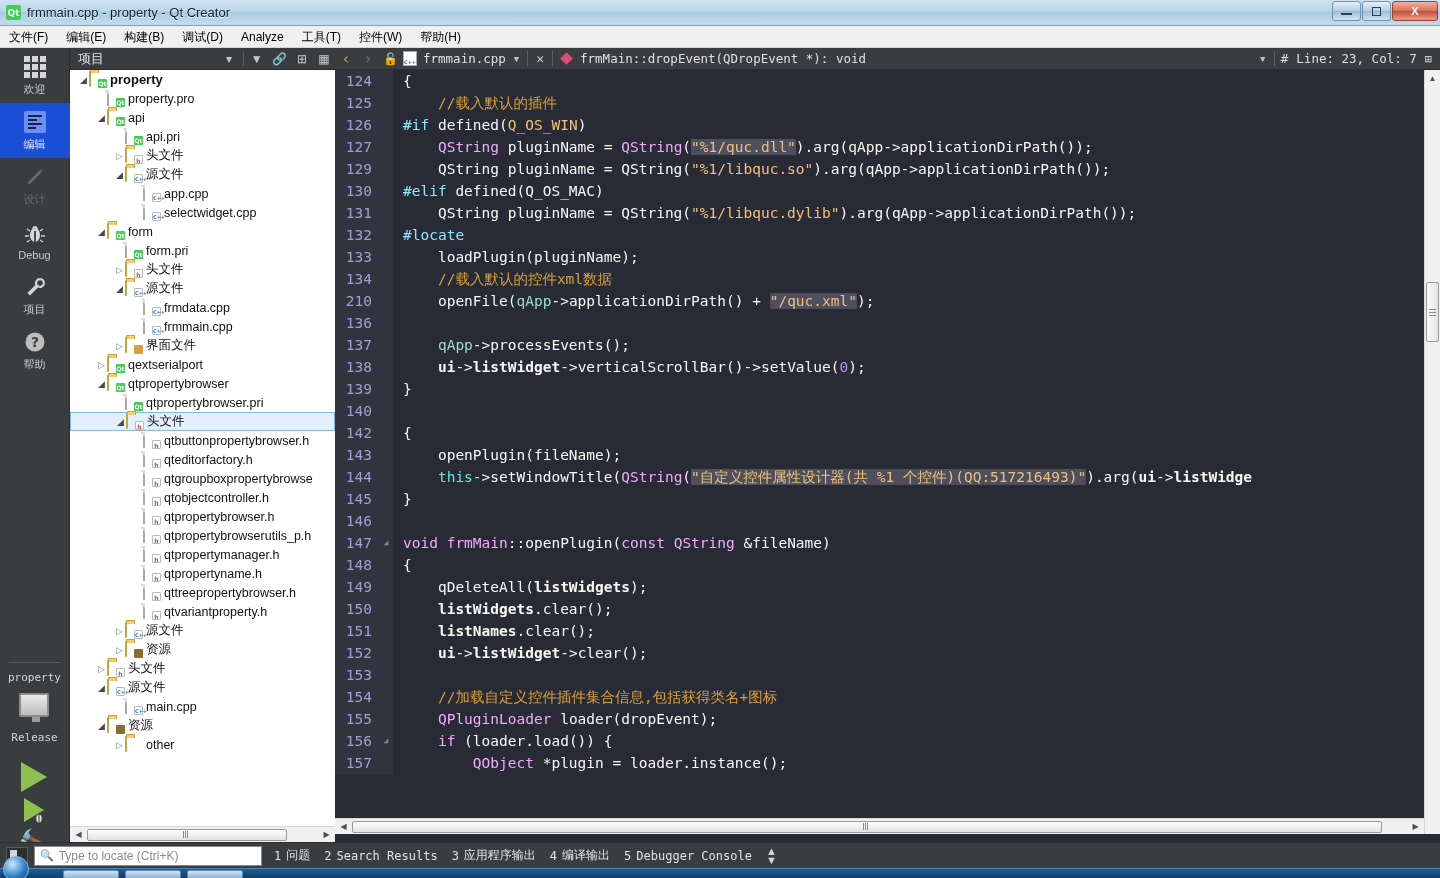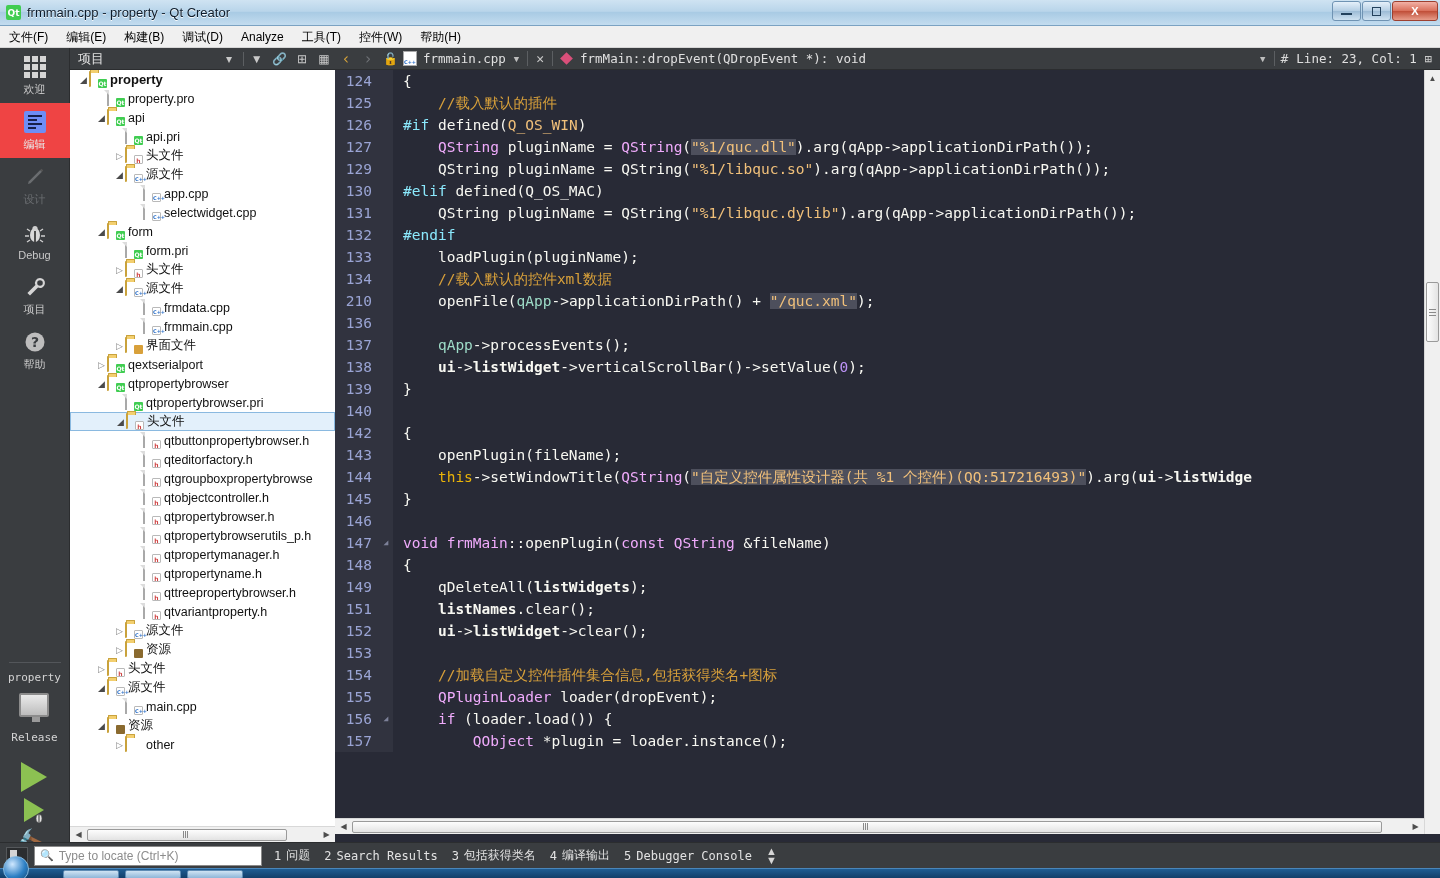--- a/index.html
+++ b/index.html
@@ -62,21 +62,21 @@
     position: absolute; left: 0; top: 48px; width: 70px; height: 808px;
     background: #3a3d40; border-right: 1px solid #2b2d2f;
     display: flex; flex-direction: column; align-items: center;
   }
   .mode {
     width: 70px; height: 55px; display: flex; flex-direction: column;
     align-items: center; justify-content: center; gap: 2px;
     color: #c8c8c8; font-size: 11px;
     font-family: "Liberation Sans", sans-serif;
   }
-  .mode.active { background: #ef4444; color: #e8e8e8; }
+  .mode.active { background: #1d4ed8; color: #e8e8e8; }
   .mode.disabled { color: #6a6d70; }
   .mode .mi-ico { width: 26px; height: 26px; display: flex; align-items: center; justify-content: center; }
   .grid-ico { display: grid; grid-template-columns: repeat(3, 6px); grid-template-rows: repeat(3, 6px); gap: 2px; }
   .grid-ico i { background: #d5d5d5; display: block; }
   .edit-ico {
     width: 22px; height: 22px; background: #6e8ef5; border-radius: 2px;
     display: flex; flex-direction: column; justify-content: center; gap: 2px; padding: 3px 4px;
   }
   .edit-ico i { height: 2px; background: #16204a; display: block; }
   .edit-ico i:nth-child(2) { width: 70%; }
@@ -186,21 +186,21 @@
   }
   .cline { height: 22px; display: flex; white-space: pre; }
   .lnum {
     width: 44px; min-width: 44px; text-align: right; padding-right: 7px;
     color: #9aa4d4; background: #31333f; user-select: none;
   }
   .fold-col { width: 14px; min-width: 14px; background: #31333f; color: #7d8199; font-size: 8px; text-align: center; }
   .fold-col.mark::before { content: "\25E2"; }
   .ctext { padding-left: 10px; color: #f8f8f2; }
   .kw   { color: #f0abfc; }
-  .type { color: #eab308; }
+  .type { color: #5eead4; }
   .pre  { color: #8be9fd; }
   .cmt  { color: #d8a03a; }
   .str  { color: #f1c07a; }
   .strh { color: #f1c07a; background: #4d4f5c; }
   .fn   { color: #f8f8f2; }
   .num  { color: #bd93f8; }
   .var  { color: #9edcc8; }
   .bld  { font-weight: bold; }
 
   
@@ -652,49 +652,50 @@
       <span class="fname">frmmain.cpp</span>
       <span class="caret">▼</span>
       <span class="vsep"></span>
       <span class="xbtn">✕</span>
       <span class="vsep"></span>
       <span class="diamond"></span>
       <span class="symb">frmMain::dropEvent(QDropEvent *): void</span>
       <span class="caret">▼</span>
       <span class="vsep"></span>
       <span class="hashico">#</span>
-      <span class="lineinfo">Line: 23, Col: 1</span>
+      <span class="lineinfo">Line: 23, Col: 7</span>
       <span class="splitico">⊞</span>
     </div>
 
     <div class="code" id="code">
         <div class="cline"><span class="lnum">124</span><span class="fold-col"></span><span class="ctext"><span class="fn">{</span></span></div>
         <div class="cline"><span class="lnum">125</span><span class="fold-col"></span><span class="ctext"><span class="cmt">    //载入默认的插件</span></span></div>
         <div class="cline"><span class="lnum">126</span><span class="fold-col"></span><span class="ctext"><span class="pre">#if</span><span class="fn"> defined(</span><span class="str">Q_OS_WIN</span><span class="fn">)</span></span></div>
         <div class="cline"><span class="lnum">127</span><span class="fold-col"></span><span class="ctext"><span class="fn">    </span><span class="kw">QString</span><span class="fn"> pluginName = </span><span class="kw">QString</span><span class="fn">(</span><span class="strh">"%1/quc.dll"</span><span class="fn">).arg(qApp-&gt;applicationDirPath());</span></span></div>
         <div class="cline"><span class="lnum">129</span><span class="fold-col"></span><span class="ctext"><span class="fn">    QString pluginName = QString(</span><span class="str">"%1/libquc.so"</span><span class="fn">).arg(qApp-&gt;applicationDirPath());</span></span></div>
         <div class="cline"><span class="lnum">130</span><span class="fold-col"></span><span class="ctext"><span class="pre">#elif</span><span class="fn"> defined(Q_OS_MAC)</span></span></div>
         <div class="cline"><span class="lnum">131</span><span class="fold-col"></span><span class="ctext"><span class="fn">    QString pluginName = QString(</span><span class="str">"%1/libquc.dylib"</span><span class="fn">).arg(qApp-&gt;applicationDirPath());</span></span></div>
-        <div class="cline"><span class="lnum">132</span><span class="fold-col"></span><span class="ctext"><span class="pre">#endif</span></span></div>
+        <div class="cline"><span class="lnum">132</span><span class="fold-col"></span><span class="ctext"><span class="pre">#locate</span></span></div>
         <div class="cline"><span class="lnum">133</span><span class="fold-col"></span><span class="ctext"><span class="fn">    loadPlugin(pluginName);</span></span></div>
         <div class="cline"><span class="lnum">134</span><span class="fold-col"></span><span class="ctext"><span class="cmt">    //载入默认的控件xml数据</span></span></div>
         <div class="cline"><span class="lnum">210</span><span class="fold-col"></span><span class="ctext"><span class="fn">    openFile(</span><span class="var">qApp</span><span class="fn">-&gt;applicationDirPath() + </span><span class="strh">"/quc.xml"</span><span class="fn">);</span></span></div>
         <div class="cline"><span class="lnum">136</span><span class="fold-col"></span><span class="ctext"></span></div>
         <div class="cline"><span class="lnum">137</span><span class="fold-col"></span><span class="ctext"><span class="fn">    </span><span class="var">qApp</span><span class="fn">-&gt;processEvents();</span></span></div>
         <div class="cline"><span class="lnum">138</span><span class="fold-col"></span><span class="ctext"><span class="fn">    </span><span class="bld">ui</span><span class="fn">-&gt;</span><span class="bld">listWidget</span><span class="fn">-&gt;verticalScrollBar()-&gt;setValue(</span><span class="num">0</span><span class="fn">);</span></span></div>
         <div class="cline"><span class="lnum">139</span><span class="fold-col"></span><span class="ctext"><span class="fn">}</span></span></div>
         <div class="cline"><span class="lnum">140</span><span class="fold-col"></span><span class="ctext"></span></div>
         <div class="cline"><span class="lnum">142</span><span class="fold-col"></span><span class="ctext"><span class="fn">{</span></span></div>
         <div class="cline"><span class="lnum">143</span><span class="fold-col"></span><span class="ctext"><span class="fn">    openPlugin(fileName);</span></span></div>
         <div class="cline"><span class="lnum">144</span><span class="fold-col"></span><span class="ctext"><span class="fn">    </span><span class="type">this</span><span class="fn">-&gt;setWindowTitle(</span><span class="kw">QString</span><span class="fn">(</span><span class="strh">"自定义控件属性设计器(共 %1 个控件)(QQ:517216493)"</span><span class="fn">).arg(</span><span class="bld">ui</span><span class="fn">-&gt;</span><span class="bld">listWidge</span></span></div>
         <div class="cline"><span class="lnum">145</span><span class="fold-col"></span><span class="ctext"><span class="fn">}</span></span></div>
         <div class="cline"><span class="lnum">146</span><span class="fold-col"></span><span class="ctext"></span></div>
         <div class="cline"><span class="lnum">147</span><span class="fold-col mark"></span><span class="ctext"><span class="kw">void</span><span class="fn"> </span><span class="kw">frmMain</span><span class="fn">::openPlugin(</span><span class="kw">const</span><span class="fn"> </span><span class="kw">QString</span><span class="fn"> &amp;fileName)</span></span></div>
         <div class="cline"><span class="lnum">148</span><span class="fold-col"></span><span class="ctext"><span class="fn">{</span></span></div>
         <div class="cline"><span class="lnum">149</span><span class="fold-col"></span><span class="ctext"><span class="fn">    qDeleteAll(</span><span class="bld">listWidgets</span><span class="fn">);</span></span></div>
+        <div class="cline"><span class="lnum">150</span><span class="fold-col"></span><span class="ctext"><span class="fn">    </span><span class="bld">listWidgets</span><span class="fn">.clear();</span></span></div>
         <div class="cline"><span class="lnum">151</span><span class="fold-col"></span><span class="ctext"><span class="fn">    </span><span class="bld">listNames</span><span class="fn">.clear();</span></span></div>
         <div class="cline"><span class="lnum">152</span><span class="fold-col"></span><span class="ctext"><span class="fn">    </span><span class="bld">ui</span><span class="fn">-&gt;</span><span class="bld">listWidget</span><span class="fn">-&gt;clear();</span></span></div>
         <div class="cline"><span class="lnum">153</span><span class="fold-col"></span><span class="ctext"></span></div>
         <div class="cline"><span class="lnum">154</span><span class="fold-col"></span><span class="ctext"><span class="cmt">    //加载自定义控件插件集合信息,包括获得类名+图标</span></span></div>
         <div class="cline"><span class="lnum">155</span><span class="fold-col"></span><span class="ctext"><span class="fn">    </span><span class="kw">QPluginLoader</span><span class="fn"> loader(dropEvent);</span></span></div>
         <div class="cline"><span class="lnum">156</span><span class="fold-col mark"></span><span class="ctext"><span class="fn">    </span><span class="kw">if</span><span class="fn"> (loader.load()) {</span></span></div>
         <div class="cline"><span class="lnum">157</span><span class="fold-col"></span><span class="ctext"><span class="fn">        </span><span class="kw">QObject</span><span class="fn"> *plugin = loader.instance();</span></span></div>
       </div>
 
     <div class="vscroll">
@@ -735,21 +736,21 @@
         <div class="outbtn">
           <span class="n">1</span>
           <span class="l">问题</span>
         </div>
         <div class="outbtn">
           <span class="n">2</span>
           <span class="l">Search Results</span>
         </div>
         <div class="outbtn">
           <span class="n">3</span>
-          <span class="l">包括获得类名</span>
+          <span class="l">应用程序输出</span>
         </div>
         <div class="outbtn">
           <span class="n">4</span>
           <span class="l">编译输出</span>
         </div>
         <div class="outbtn">
           <span class="n">5</span>
           <span class="l">Debugger Console</span>
         </div>
       </div>

